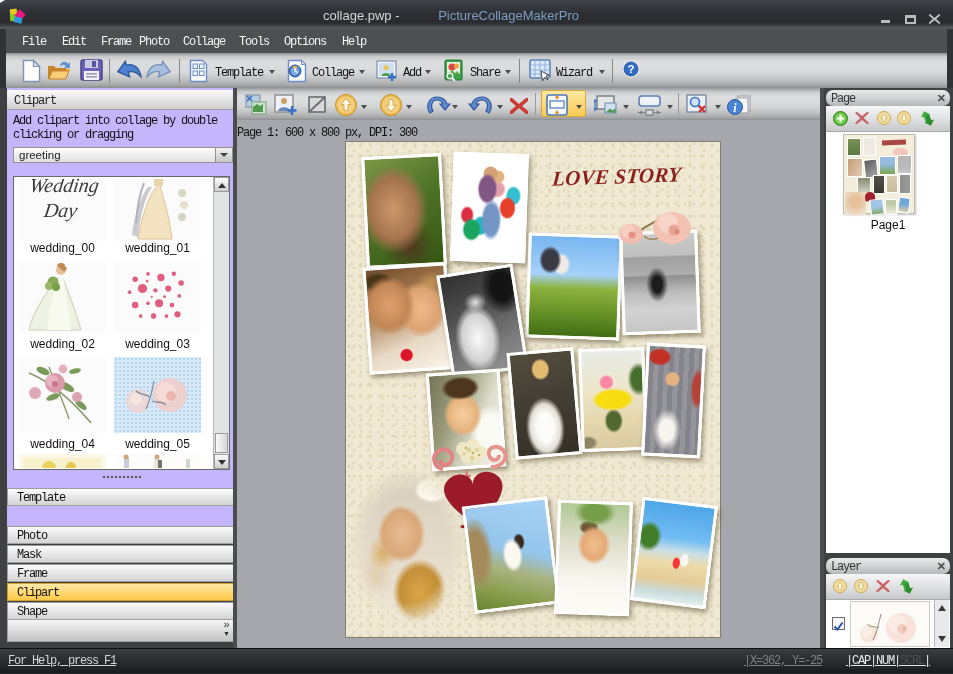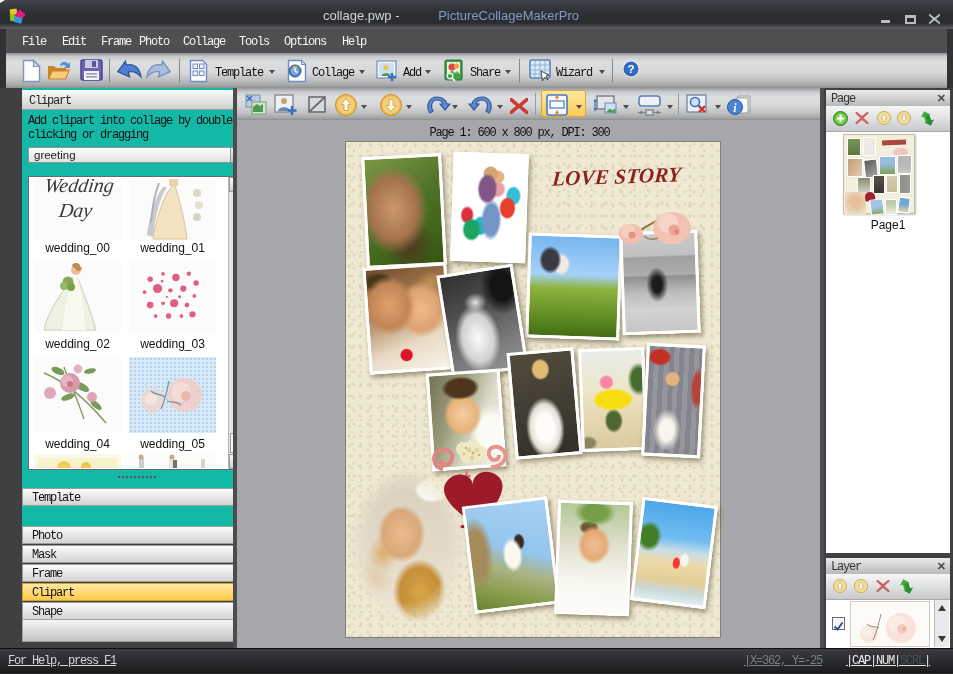--- a/index.html
+++ b/index.html
@@ -14,21 +14,21 @@
 #menubar{left:0;top:29px;width:953px;height:24px;background:#4d4f51;}
 #menubar .mi{position:absolute;top:6px;color:#f6f6f6;}
 
 #toolbar{left:0;top:53px;width:953px;height:35px;background:linear-gradient(180deg,#8f9194 0%,#c6c8ca 10%,#dddee0 25%,#d8d9db 55%,#c0c2c4 75%,#a6a8aa 92%,#8b8d8f 100%);}
 .tbsep{position:absolute;top:6px;width:1px;height:24px;background:#87898b;}
 .tbtext{position:absolute;top:13px;color:#111;}
 .tbarr{position:absolute;top:17px;width:0;height:0;border-left:3.5px solid transparent;border-right:3.5px solid transparent;border-top:4px solid #4a4c4e;}
 .tbi{position:absolute;top:6px;}
 
 #leftpanel{left:0;top:88px;width:237px;height:560px;background:#3e4042;}
-#lp-inner{position:absolute;left:7px;top:0;width:230px;height:452px;background:#14b8a6;margin-left:15px;}
+#lp-inner{position:absolute;left:7px;top:0;width:230px;height:452px;background:#c4b5fd;}
 #lp-head{position:absolute;left:0;top:2px;width:230px;height:20px;background:linear-gradient(#fafafa,#cfcfcf);border-bottom:1px solid #a0a0a0;}
 #lp-head span{position:absolute;left:7px;top:4px;color:#222;}
 #lp-desc{position:absolute;left:6px;top:26px;width:224px;line-height:14px;color:#111;}
 #lp-combo{position:absolute;left:6px;top:59px;width:220px;height:16px;background:linear-gradient(#ffffff,#e0e0e0);border:1px solid #919191;}
 #lp-combo span{position:absolute;left:5px;top:1px;font-size:11.5px;color:#222;}
 #lp-combo .btn{position:absolute;right:0;top:0;width:17px;height:14px;background:linear-gradient(#f2f2f2,#c4c6c8);border-left:1px solid #919191;}
 #lp-combo .btn:after{content:"";position:absolute;left:4px;top:5px;border-left:4px solid transparent;border-right:4px solid transparent;border-top:4px solid #444;}
 #lp-grid{position:absolute;left:6px;top:88px;width:217px;height:294px;background:#fff;border:1px solid #6a6a6a;}
 .thumb{position:absolute;width:87px;height:62px;background:#fbfbfb;overflow:hidden;}
 .tlabel{position:absolute;font-size:12px;color:#111;text-align:center;width:95px;}
@@ -39,28 +39,28 @@
 #sb-dn:after{top:5px;border-top:5px solid #333;}
 #sb-thumb{position:absolute;left:1px;top:256px;width:13px;height:20px;background:linear-gradient(90deg,#fbfbfb,#d4d6d8);border:1px solid #9a9a9a;}
 .stackbtn{position:absolute;left:0px;width:230px;height:18px;background:linear-gradient(#fbfbfb,#d4d4d4);border:1px solid #9e9e9e;color:#111;padding:2px 0 0 9px;}
 #btn-clipart{background:linear-gradient(#ffe9a6,#ffc947);border:1px solid #d0a030;}
 
 #center{left:237px;top:88px;width:587px;height:560px;background:#a5a7ad;}
 #toolbar2{position:absolute;left:0;top:0;width:587px;height:32px;background:linear-gradient(180deg,#96989b 0%,#c8cacc 12%,#dddee0 28%,#d6d7d9 55%,#bec0c2 78%,#a2a4a6 94%,#8b8d8f 100%);}
 .t2sep{position:absolute;top:5px;width:1px;height:22px;background:#9a9c9e;}
 .t2i{position:absolute;top:5px;}
 .t2arr{position:absolute;top:17px;width:0;height:0;border-left:3.5px solid transparent;border-right:3.5px solid transparent;border-top:4px solid #4a4c4e;}
-#pageinfo{position:absolute;left:0;top:38px;width:565px;text-align:center;color:#111;}
+#pageinfo{position:absolute;left:0;top:38px;width:565px;color:#111;}
 #page{position:absolute;left:108px;top:53px;width:376px;height:497px;background-color:#efe8d2;border:1px solid #80806e;
  background-image:radial-gradient(circle at 3px 4px,#ded5b6 1px,rgba(0,0,0,0) 1.9px),radial-gradient(circle at 8px 9px,#e3dabd 1.2px,rgba(0,0,0,0) 2.1px),radial-gradient(circle at 6px 2px,#e0d7ba 0.9px,rgba(0,0,0,0) 1.7px);
  background-size:11px 10px,14px 13px,9px 12px;}
 .ph{position:absolute;border:3px solid #fff;box-shadow:2px 3px 5px rgba(70,60,35,0.5);filter:saturate(1.15) contrast(1.06);}
 
 #rightpanel{left:824px;top:88px;width:129px;height:560px;background:#3e4042;}
-.rp-head{position:absolute;left:2px;width:124px;height:16px;background:linear-gradient(#ebebeb,#b6b8ba);}
+.rp-head{position:absolute;left:2px;width:124px;height:16px;background:linear-gradient(#ebebeb,#b6b8ba);border-radius:7px;}
 .rp-head span{position:absolute;left:5px;top:2px;color:#333;}
 .rp-head .x{position:absolute;left:auto;right:4px;top:2px;font-size:11px;color:#4a4a4a;font-weight:bold;font-family:"Liberation Sans",sans-serif;letter-spacing:0;}
 .rp-tools{position:absolute;left:2px;width:124px;height:26px;background:linear-gradient(#f6f6f7 0%,#dedfe1 55%,#c6c8ca 100%);border-bottom:1px solid #a8aaac;}
 .rp-body{position:absolute;left:2px;width:124px;background:#fff;}
 
 #statusbar{left:0;top:648px;width:953px;height:26px;background:linear-gradient(#3b3d40 0%,#2c2e31 40%,#202224 78%,#17191b 96%,#3a3c3e 100%);border-top:1px solid #0e1012;}
 #statusbar .t{position:absolute;text-decoration:underline;}
 </style></head>
 <body>
 <div id="win">

